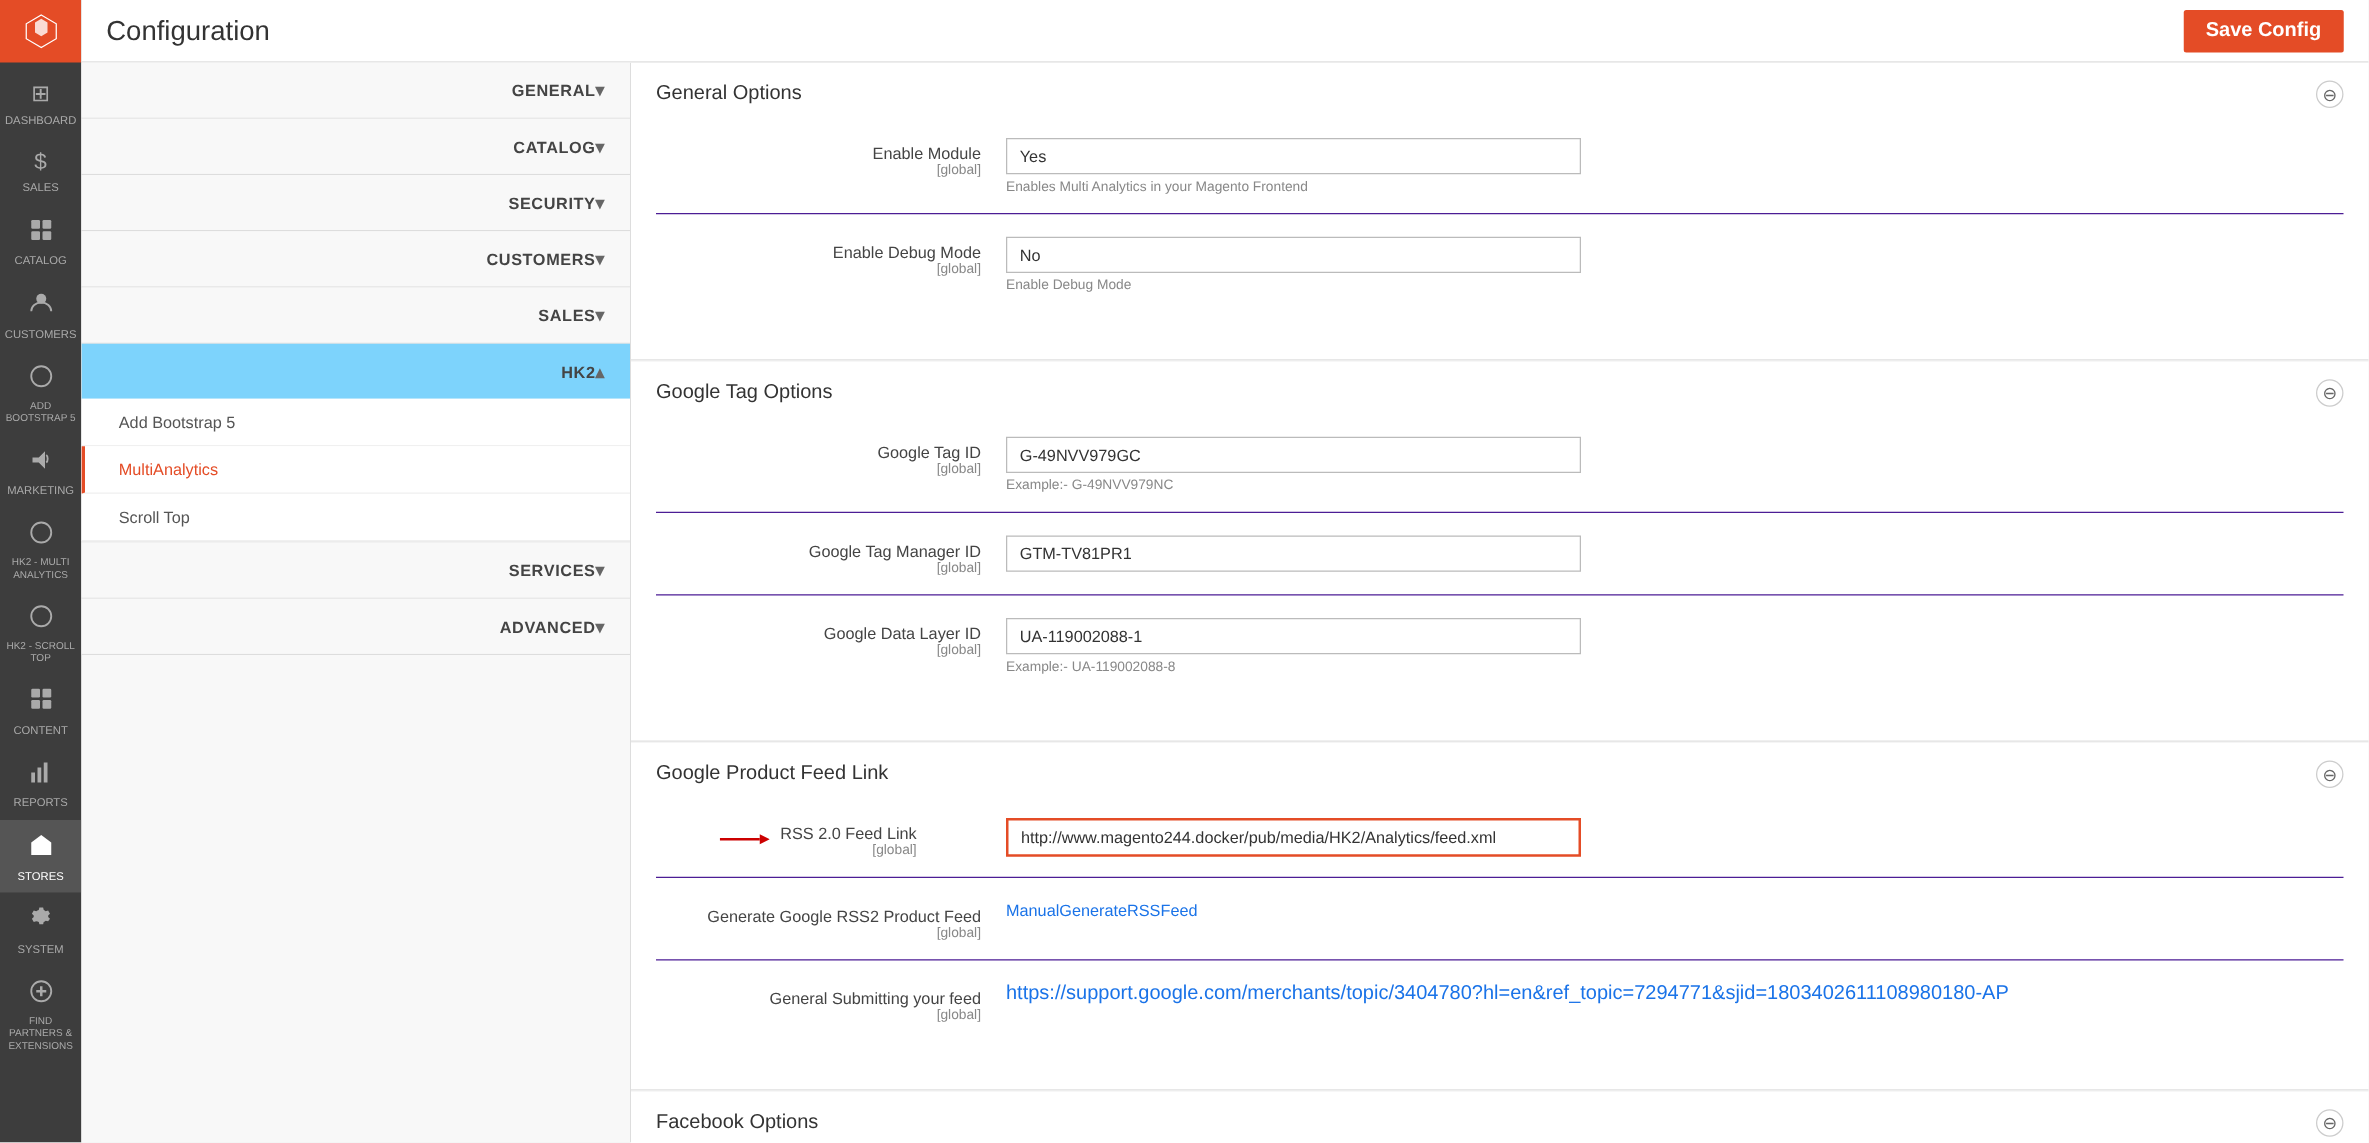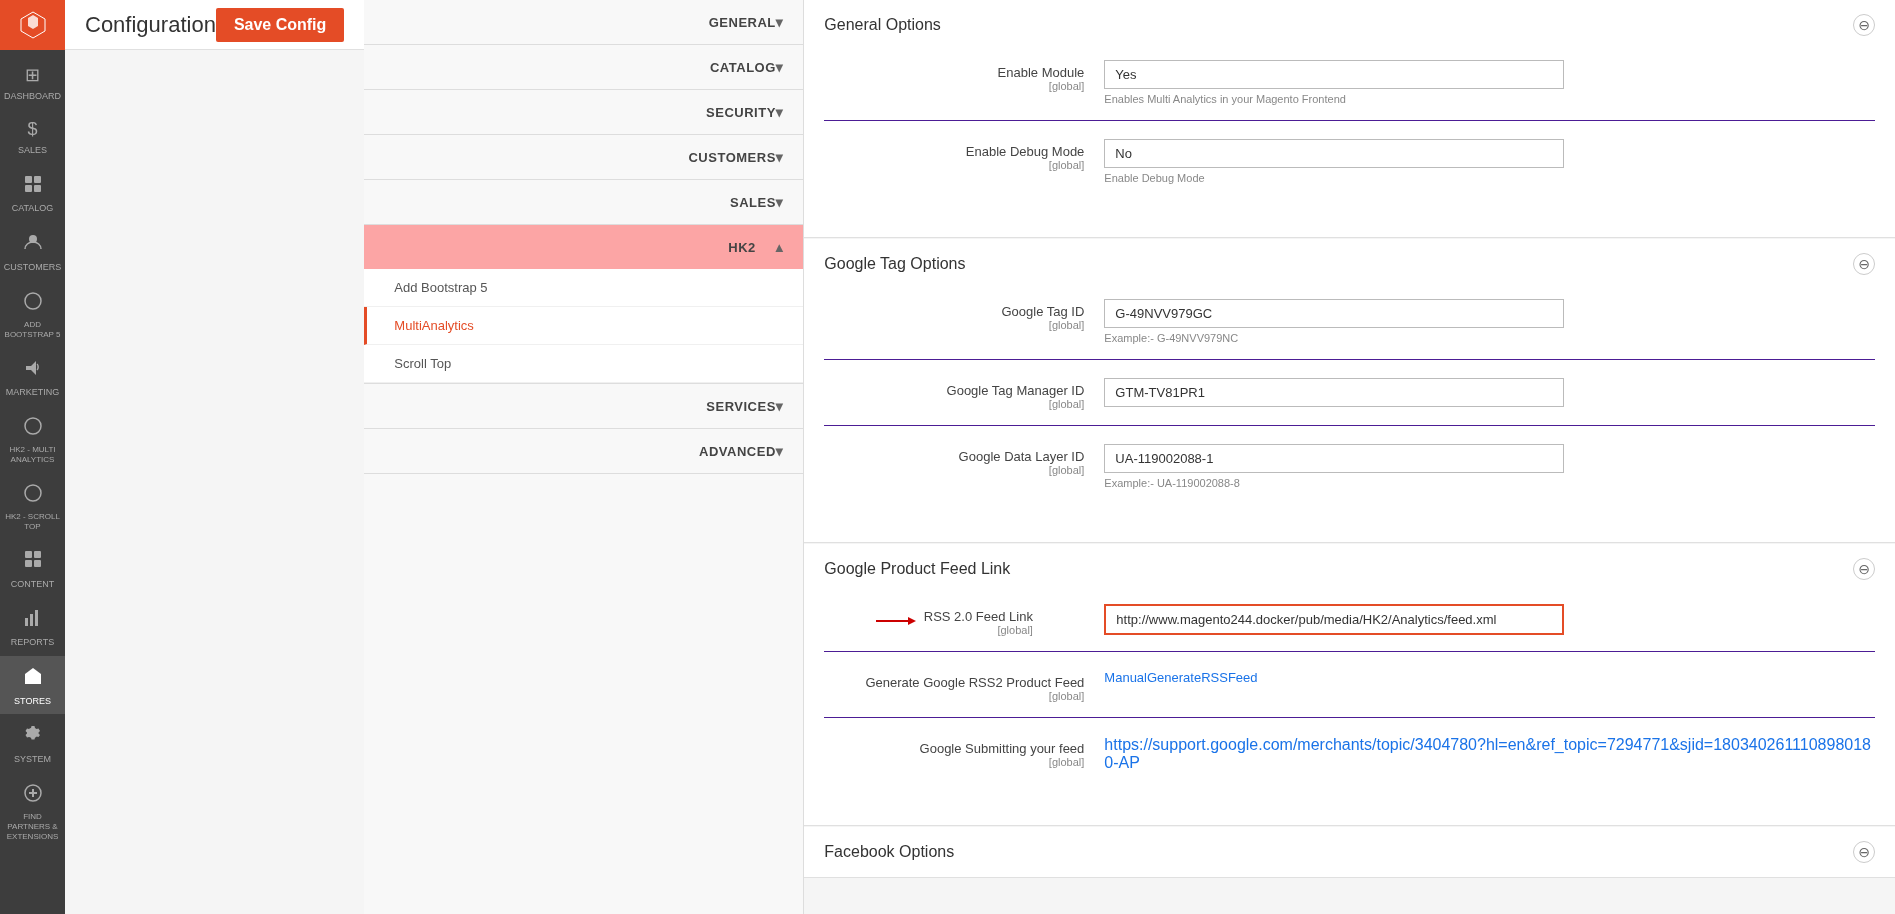--- a/index.html
+++ b/index.html
@@ -39,20 +39,21 @@
       line-height: 1.2;
     }
     .sidebar-item.active { background: #555; color: #fff; }
     .sidebar-item .icon { margin-bottom: 4px; font-size: 18px; }
     .sidebar-item .label { font-size: 9px; text-transform: uppercase; color: inherit; }
 
     
     .main-wrapper {
       flex: 1;
       display: flex;
+      flex-direction: column;
       overflow: hidden;
     }
 
     
     .top-header {
       background: #fff;
       padding: 12px 20px;
       display: flex;
       align-items: center;
       justify-content: space-between;
@@ -113,21 +114,21 @@
       color: #555;
       font-size: 13px;
       border-bottom: 1px solid #f0f0f0;
     }
     .sub-item.active {
       color: #e44c26;
       border-left: 3px solid #e44c26;
       padding-left: 27px;
       background: #fff;
     }
-    .hk2-section .accordion-header { background: #fca5a5; gap: 20px; }
+    .hk2-section .accordion-header { background: #7dd3fc; }
 
     
     .right-panel {
       flex: 1;
       overflow-y: auto;
       background: #f5f5f5;
       padding: 0;
     }
 
     
@@ -548,21 +549,21 @@
               <span class="form-label">Generate Google RSS2 Product Feed</span>
               <span class="form-label-sub">[global]</span>
             </div>
             <div class="form-control-col">
               <a href="#" class="form-link">ManualGenerateRSSFeed</a>
             </div>
           </div>
 
           <div class="form-row">
             <div class="form-label-col">
-              <span class="form-label">Google Submitting your feed</span>
+              <span class="form-label">General Submitting your feed</span>
               <span class="form-label-sub">[global]</span>
             </div>
             <div class="form-control-col">
               <a href="#" class="form-link" style="word-break: break-all; font-size:16px;">https://support.google.com/merchants/topic/3404780?hl=en&amp;ref_topic=7294771&amp;sjid=1803402611108980180-AP</a>
             </div>
           </div>
         </div>
       </div>
 
       <div class="config-section">

